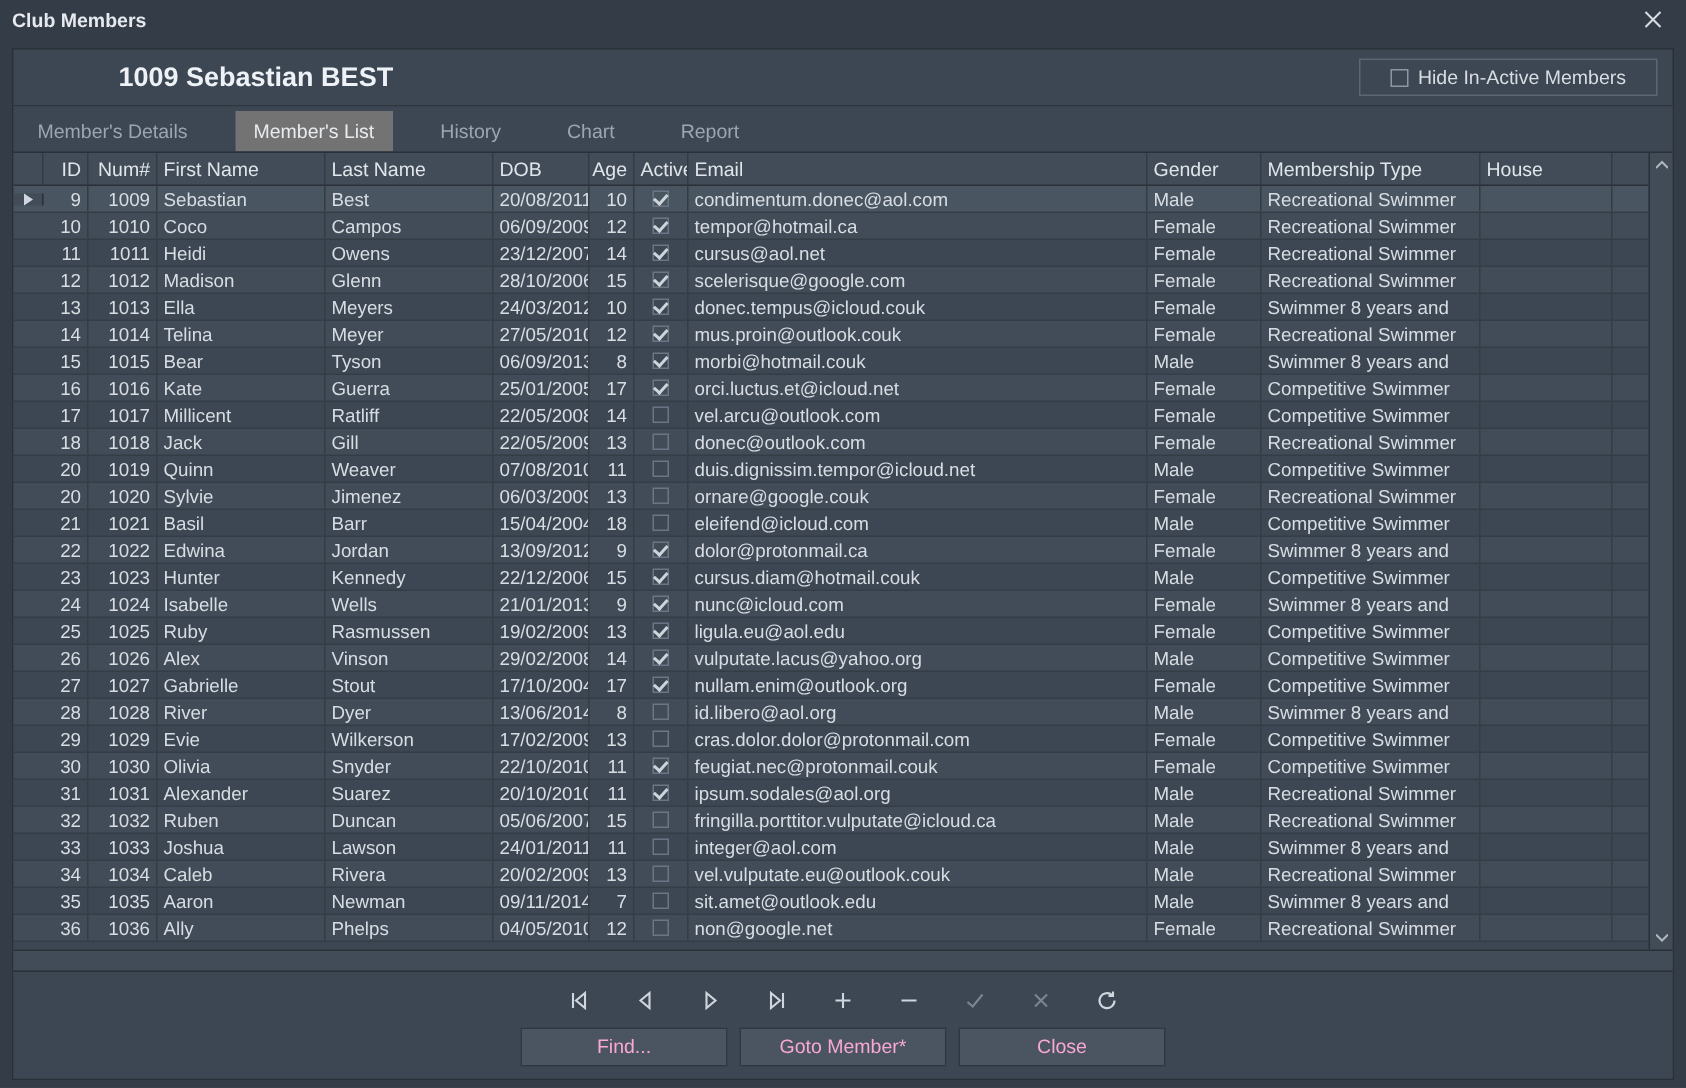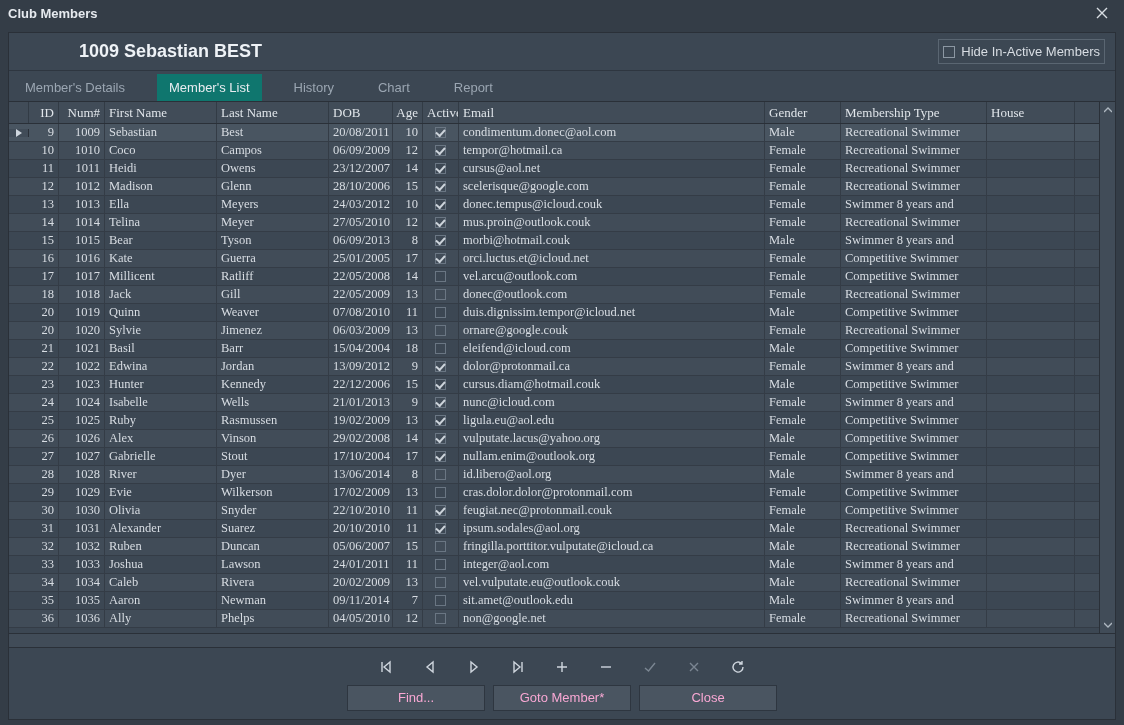--- a/index.html
+++ b/index.html
@@ -44,21 +44,21 @@
   .member-title {
     font-size: 18px;
     font-weight: 700;
     color: #eef2f6;
     margin-left: 60px;
   }
   .header-row .spacer { flex: 1; }
   .hide-inactive {
     display: flex; align-items: center; gap: 6px;
     border: 1px solid #5a6672;
-    padding: 4px 4px;
+    padding: 4px 20px;
     color: #d8dde3;
     cursor: pointer;
     background: #3c4753;
   }
   .checkbox-box {
     width: 12px; height: 12px;
     border: 1px solid #8c97a3;
     display: inline-block;
     background: transparent;
   }
@@ -70,40 +70,39 @@
     gap: 20px;
     background: #3c4753;
   }
   .tab {
     padding: 6px 12px;
     color: #9ba6b2;
     cursor: pointer;
     font-size: 13px;
   }
   .tab.active {
-    background: #0f766e;
+    background: #737373;
     color: #e8ecf0;
     margin-top: 16px;
   }
   .grid-area {
     flex: 1;
     display: flex;
     flex-direction: column;
     background: #3c4753;
     border-top: 1px solid #2a3038;
   }
   .grid-wrapper {
     flex: 1;
     display: flex;
     overflow: hidden;
   }
   .grid-table {
     flex: 1;
     overflow: hidden;
-    font-family: Liberation Serif, serif;
   }
   .header-cells, .data-row {
     display: grid;
     grid-template-columns: 20px 30px 46px 112px 112px 64px 30px 36px 306px 76px 146px 88px;
     align-items: center;
   }
   .header-cells {
     background: #414c58;
     height: 22px;
     border-bottom: 1px solid #2a3038;

